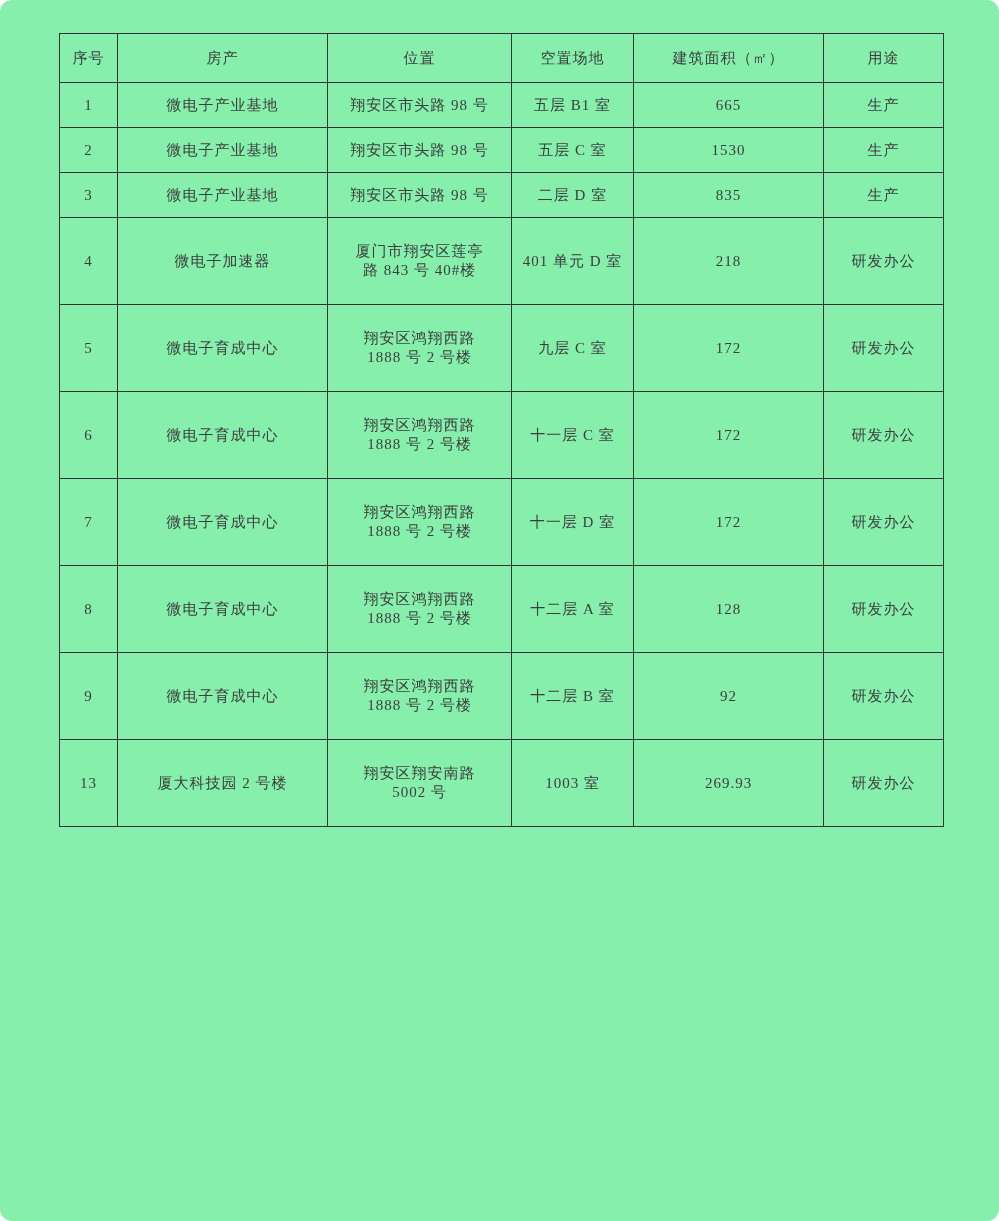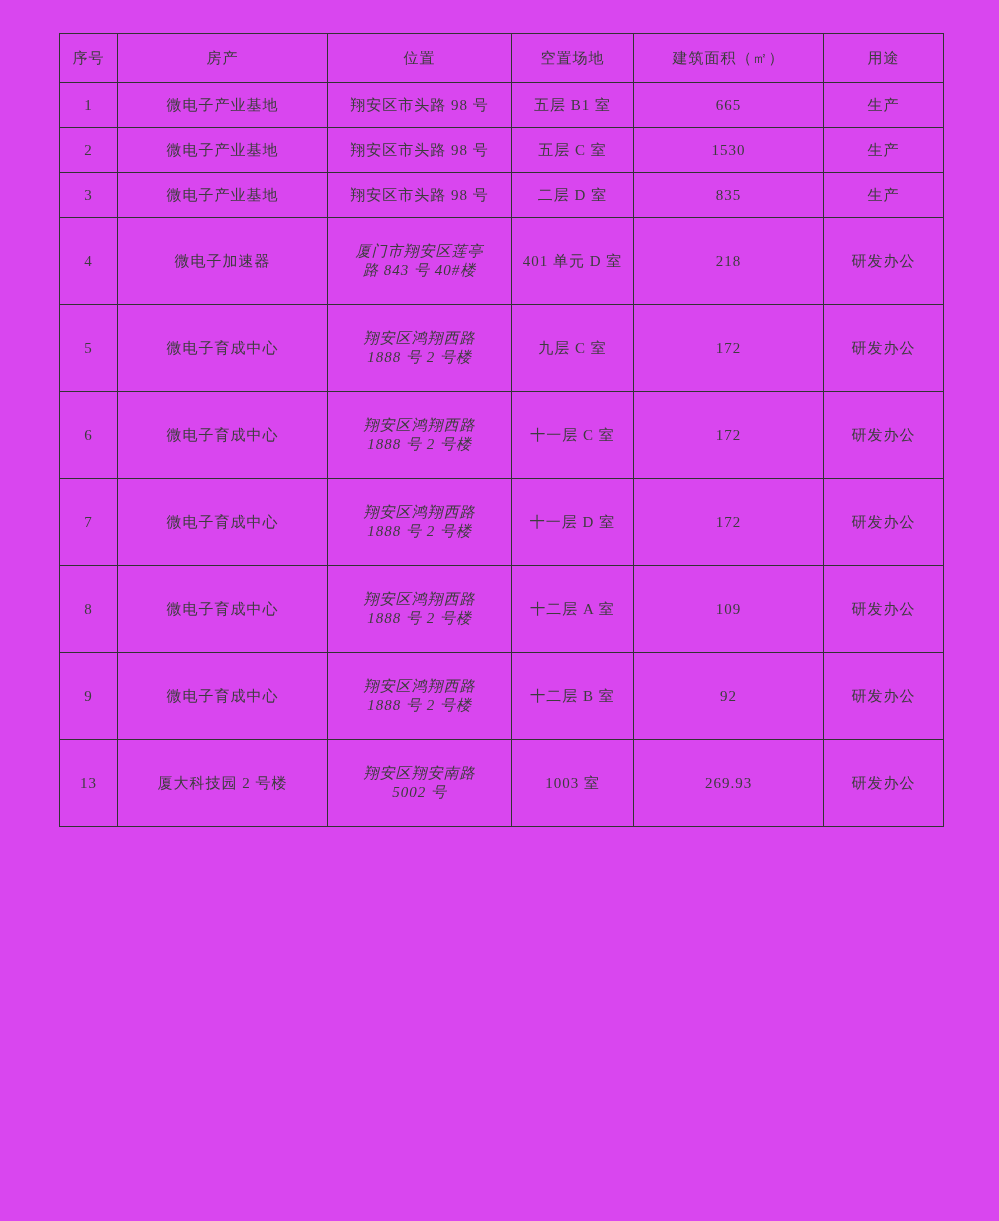--- a/index.html
+++ b/index.html
@@ -10,21 +10,22 @@
     width: 999px;
     height: 1221px;
     background: #ffffff;
     position: relative;
     font-family: "Liberation Serif", "DejaVu Serif", serif;
     color: #3d3d3d;
   }
   .doc-page {
     position: absolute;
     inset: 0;
-    background: #d946ef;
+    background: #86efac;
+    border-radius: 12px;
   }
   table.vacancy-table {
     position: absolute;
     left: 59px;
     top: 33px;
     width: 884px;
     border-collapse: collapse;
     table-layout: fixed;
   }
   table.vacancy-table col.c-index  { width: 58px; }
@@ -60,21 +61,20 @@
   td.cell-location .loc-wrap {
     display: flex;
     flex-direction: column;
     justify-content: center;
     height: 100%;
   }
   tr.row-tall td.cell-location .loc-wrap {
     justify-content: flex-end;
     padding: 8px 0;
     box-sizing: border-box;
-    font-style: italic;
   }
   .loc-line {
     line-height: 1.25;
     white-space: nowrap;
   }
 </style>
 </head>
 <body>
 
 <div class="doc-page">
@@ -189,21 +189,21 @@
         <tr class="row-tall">
           <td class="cell-index">8</td>
           <td class="cell-property">微电子育成中心</td>
           <td class="cell-location">
             <div class="loc-wrap">
               <div class="loc-line">翔安区鸿翔西路</div>
               <div class="loc-line">1888 号 2 号楼</div>
             </div>
           </td>
           <td class="cell-vacant">十二层 A 室</td>
-          <td class="cell-area">109</td>
+          <td class="cell-area">128</td>
           <td class="cell-usage">研发办公</td>
         </tr>
         <tr class="row-tall">
           <td class="cell-index">9</td>
           <td class="cell-property">微电子育成中心</td>
           <td class="cell-location">
             <div class="loc-wrap">
               <div class="loc-line">翔安区鸿翔西路</div>
               <div class="loc-line">1888 号 2 号楼</div>
             </div>

